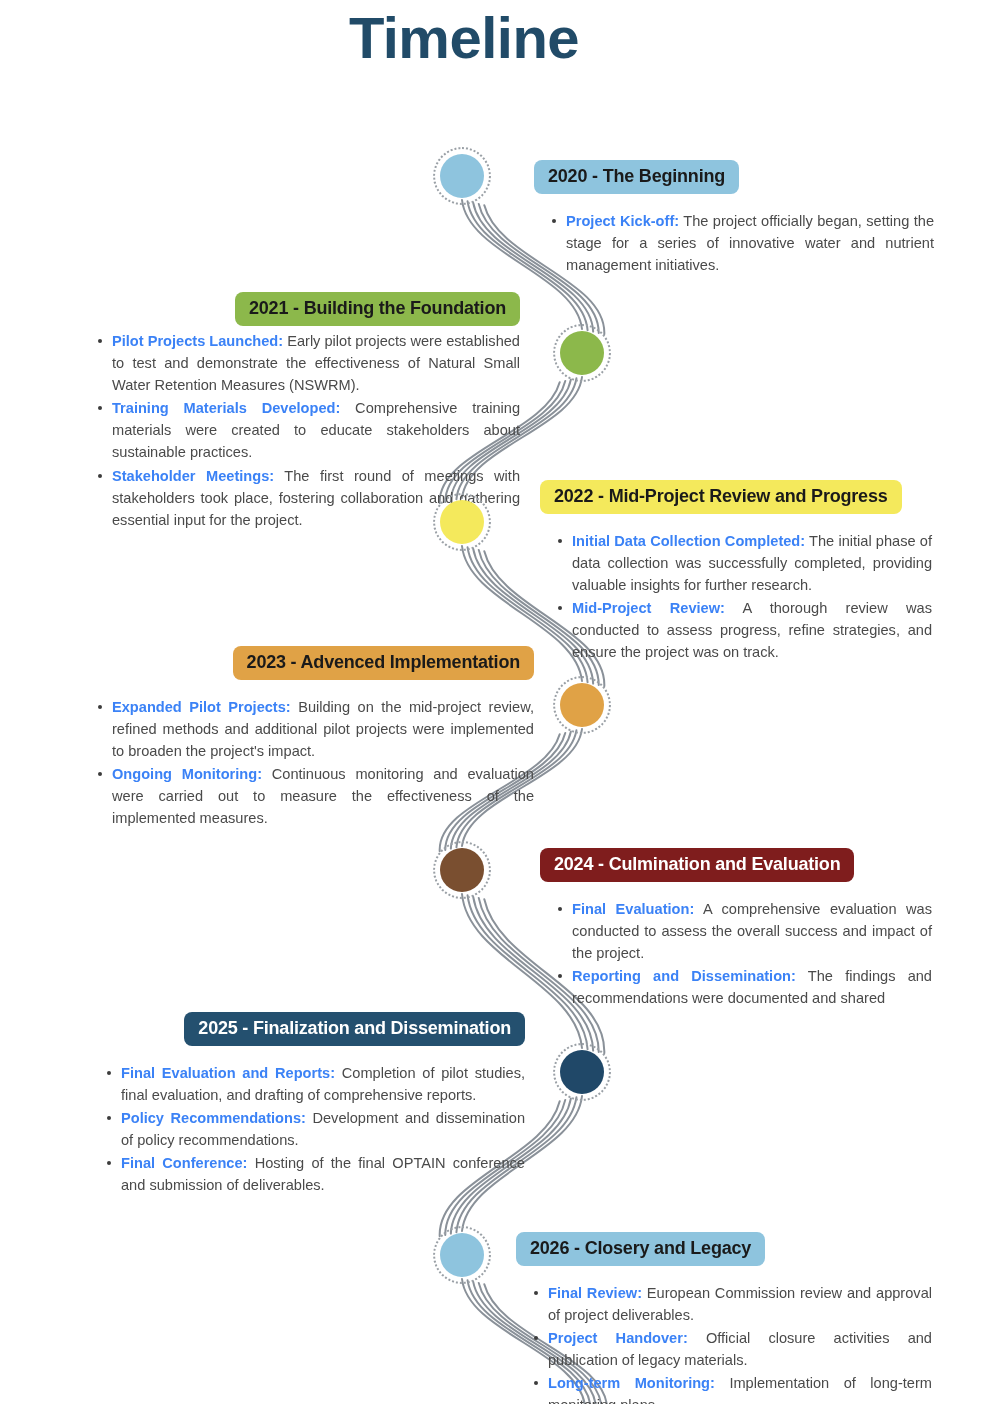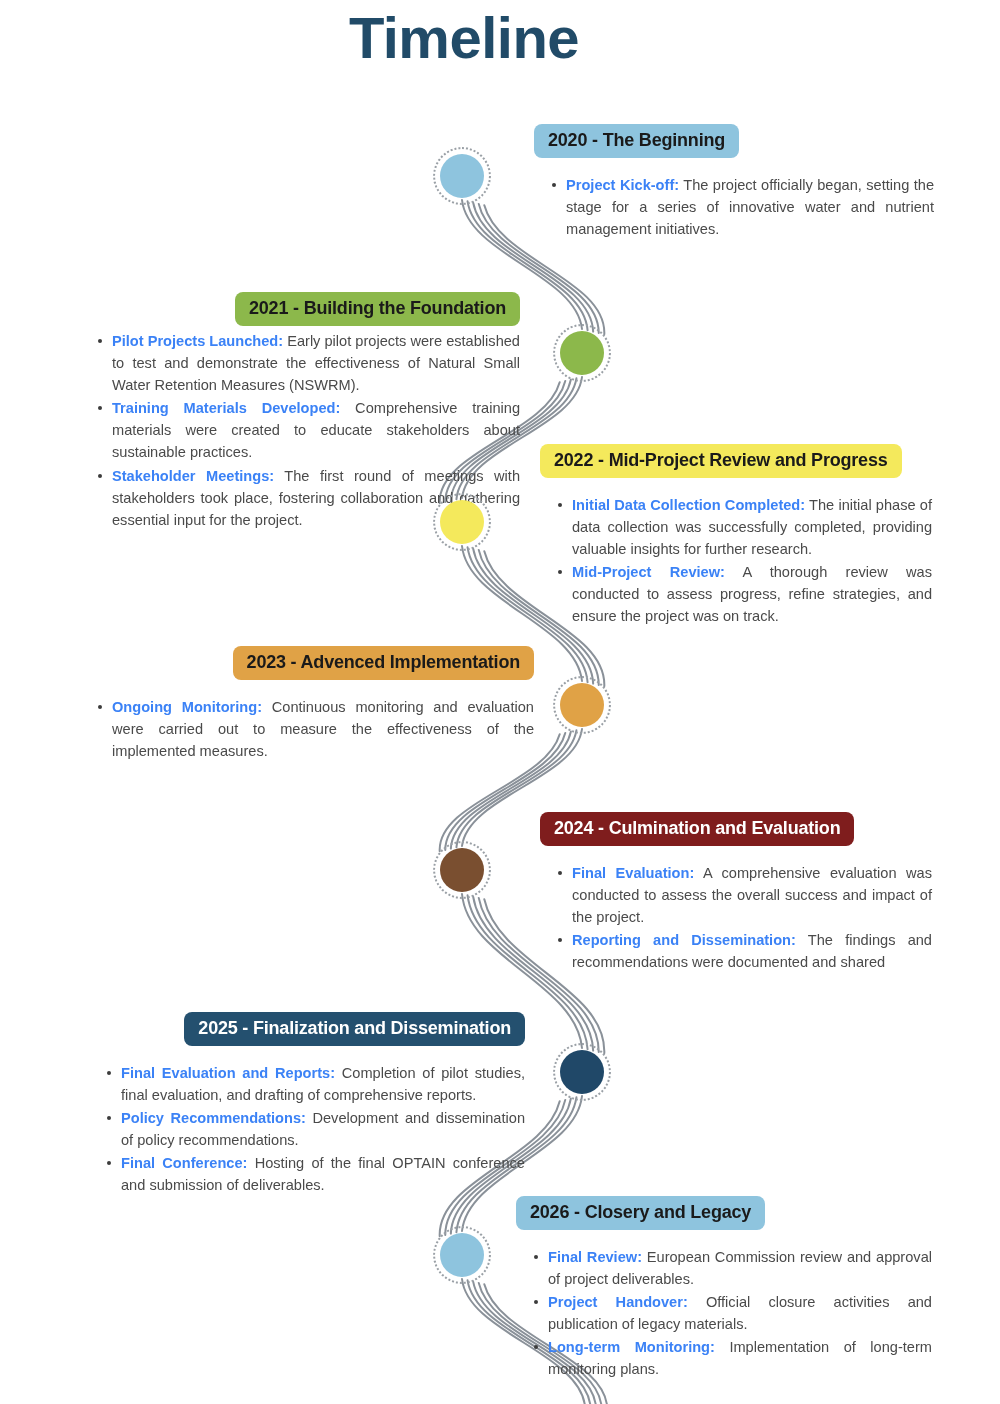--- a/index.html
+++ b/index.html
@@ -104,21 +104,21 @@
     height: 4px;
     border-radius: 50%;
     background: #3c3c3c;
   }
   .entry-list li b {
     color: #3b82f6;
     font-weight: bold;
   }
 
   .align-right .entry-badge-wrap { text-align: right; }
-  .align-left  .entry-badge-wrap { text-align: left; }
+  .align-left  .entry-badge-wrap { text-align: left; margin-top: 36px; }
 
   .badge-gap-lg { height: 16px; }
   .badge-gap-sm { height: 4px; }
 </style>
 </head>
 <body>
 
 <div id="page">
 
   <div class="page-title">Timeline</div>
@@ -202,20 +202,21 @@
         <div class="badge-gap-lg"></div>
         <ul class="entry-list" style="color: rgb(74, 74, 74);">
           <li><b>Initial Data Collection Completed:</b><span> The initial phase of data collection was successfully completed, providing valuable insights for further research.</span></li>
           <li><b>Mid-Project Review:</b><span> A thorough review was conducted to assess progress, refine strategies, and ensure the project was on track.</span></li>
         </ul>
       </div>
       <div class="entry align-right" style="left: 80px; top: 646px; width: 454px;">
         <div class="entry-badge-wrap"><span class="entry-badge" style="background: rgb(224, 162, 70); color: rgb(26, 26, 26);">2023 - Advenced Implementation</span></div>
         <div class="badge-gap-lg"></div>
         <ul class="entry-list" style="color: rgb(74, 74, 74);">
+          <li><b>Expanded Pilot Projects:</b><span> Building on the mid-project review, refined methods and additional pilot projects were implemented to broaden the project's impact.</span></li>
           <li><b>Ongoing Monitoring:</b><span> Continuous monitoring and evaluation were carried out to measure the effectiveness of the implemented measures.</span></li>
         </ul>
       </div>
       <div class="entry align-left" style="left: 540px; top: 812px; width: 392px;">
         <div class="entry-badge-wrap"><span class="entry-badge" style="background: #7f1d1d; color: rgb(255, 255, 255);">2024 - Culmination and Evaluation</span></div>
         <div class="badge-gap-lg"></div>
         <ul class="entry-list" style="color: rgb(74, 74, 74);">
           <li><b>Final Evaluation:</b><span> A comprehensive evaluation was conducted to assess the overall success and impact of the project.</span></li>
           <li><b>Reporting and Dissemination:</b><span> The findings and recommendations were documented and shared</span></li>
         </ul>

